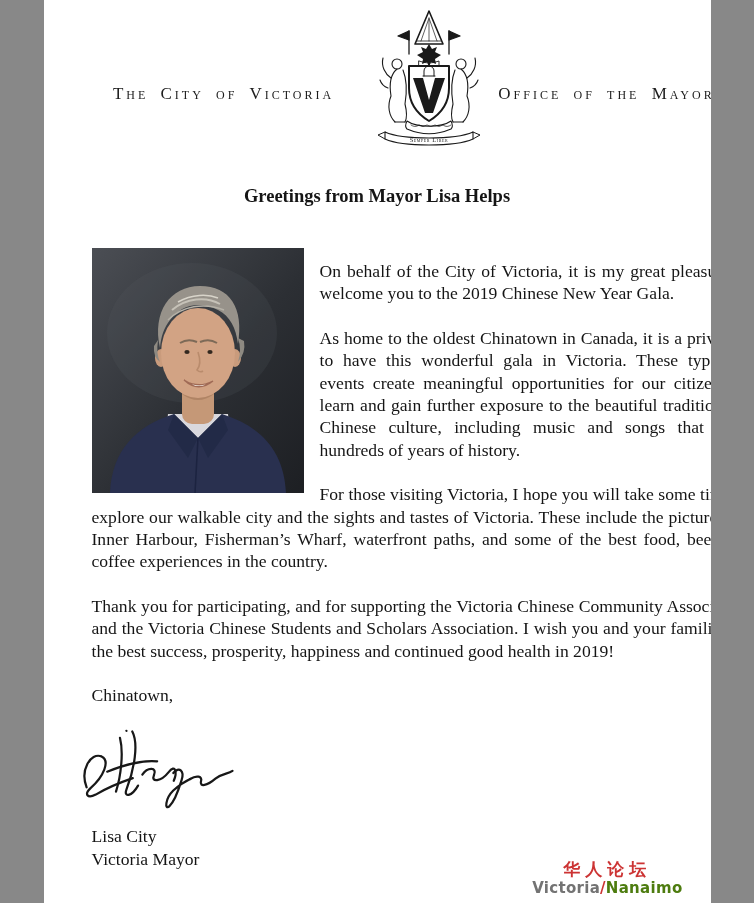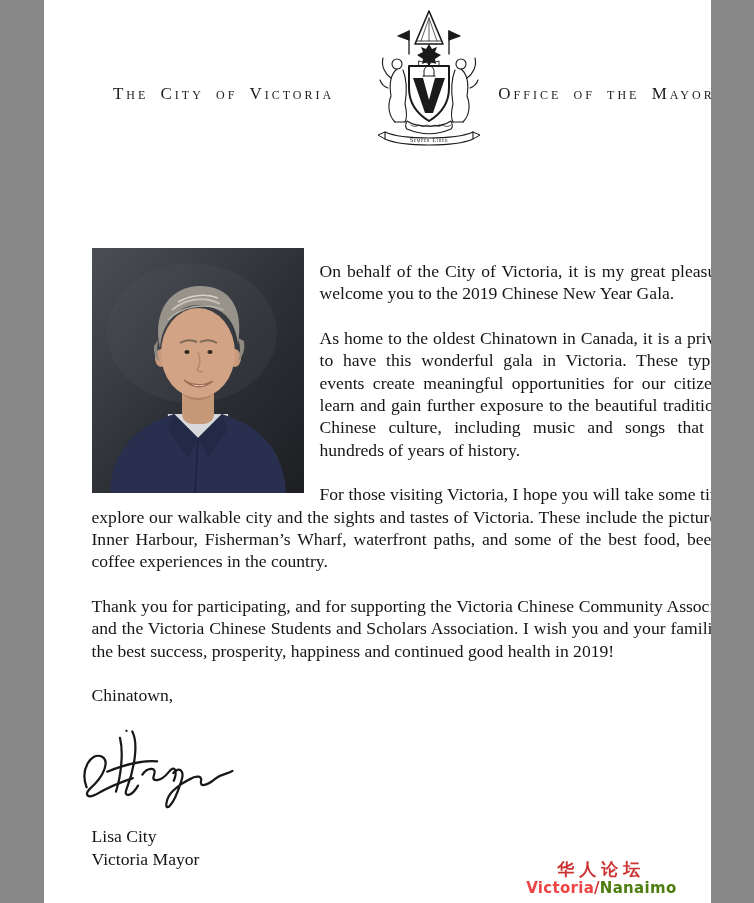--- a/index.html
+++ b/index.html
@@ -42,21 +42,21 @@
     float:left;width:212px;height:245px;
     margin:2px 16px 9px 0;
   }
   .photo svg{display:block;}
   .body p{margin:14px 0 22px 0;}
   .closing{margin:6px 0 0 0 !important;text-align:left;}
   .signature{margin:16px 0 0 -16px;height:90px;}
   .signatory{margin-top:12px;line-height:23px;text-align:left;}
   
   .watermark{
-    position:absolute;right:34px;bottom:6px;
+    position:absolute;right:28px;bottom:6px;
     text-align:center;line-height:1.15;
     font-family:"DejaVu Sans","Liberation Sans",sans-serif;
   }
   .wm-cn{font-size:17px;letter-spacing:5px;font-weight:bold;}
   .wm-en{font-size:15px;font-weight:bold;letter-spacing:0.3px;}
 </style>
 </head>
 <body>
 
 <div class="page">
@@ -109,20 +109,21 @@
       <path d="M44 117 q4 3 8 0 q4 3 8 0 q4 3 8 0 q4 3 8 0 q4 3 8 0" stroke-width="0.7"></path>
 
       <path d="M18 124 C36 132 88 132 106 124 L106 131 C88 139 36 139 18 131 Z" fill="#ffffff" stroke-width="1.1"></path>
       <path d="M18 124 l-7 3 7 4 M106 124 l7 3 -7 4" stroke-width="1"></path>
       <text x="62" y="134" text-anchor="middle" class="motto-text" stroke="none">Semper Liber</text>
     </svg>
   </div>
 
   <div class="hdr-title hdr-right">Office of the Mayor</div>
 
+  <div class="letter-title">Greetings from Mayor Lisa Helps</div>
 
   <div class="body">
 
     <div class="photo">
       <svg viewBox="0 0 212 245" width="212" height="245">
         <defs>
           <linearGradient id="pbg" x1="0" y1="0" x2="1" y2="1">
             <stop offset="0" stop-color="#4b4e54"></stop>
             <stop offset="0.55" stop-color="#2c2f34"></stop>
             <stop offset="1" stop-color="#1d1f23"></stop>
@@ -184,16 +185,16 @@
     </div>
 
     <div class="signatory">
       <div>Lisa City</div>
       <div>Victoria Mayor</div>
     </div>
   </div>
 
   <div class="watermark">
     <div class="wm-cn" style="color:#cc3333;">华人论坛</div>
-    <div class="wm-en"><span style="color:#ef4444;">Victoria</span><span style="color:#cc3333;">/</span><span style="color:#4d7c0f;">Nanaimo</span></div>
+    <div class="wm-en"><span style="color:#737373;">Victoria</span><span style="color:#cc3333;">/</span><span style="color:#4d7c0f;">Nanaimo</span></div>
   </div>
 
 </div>
 
 </body></html>

